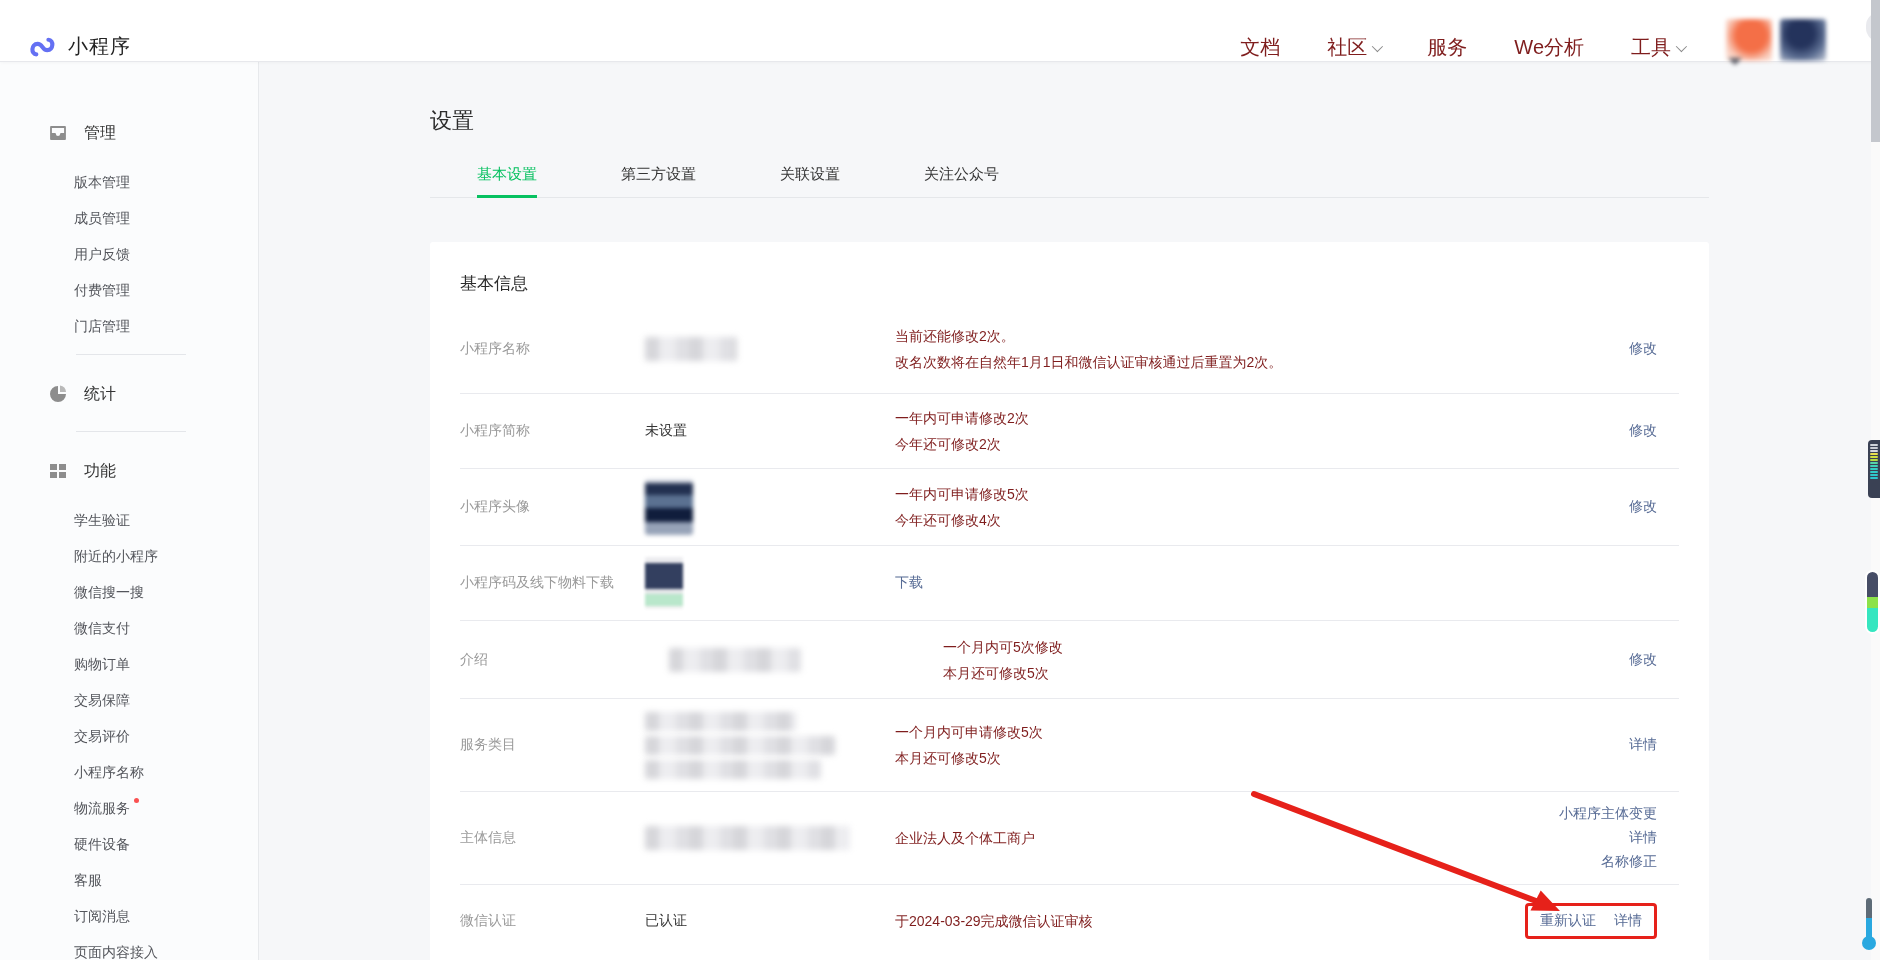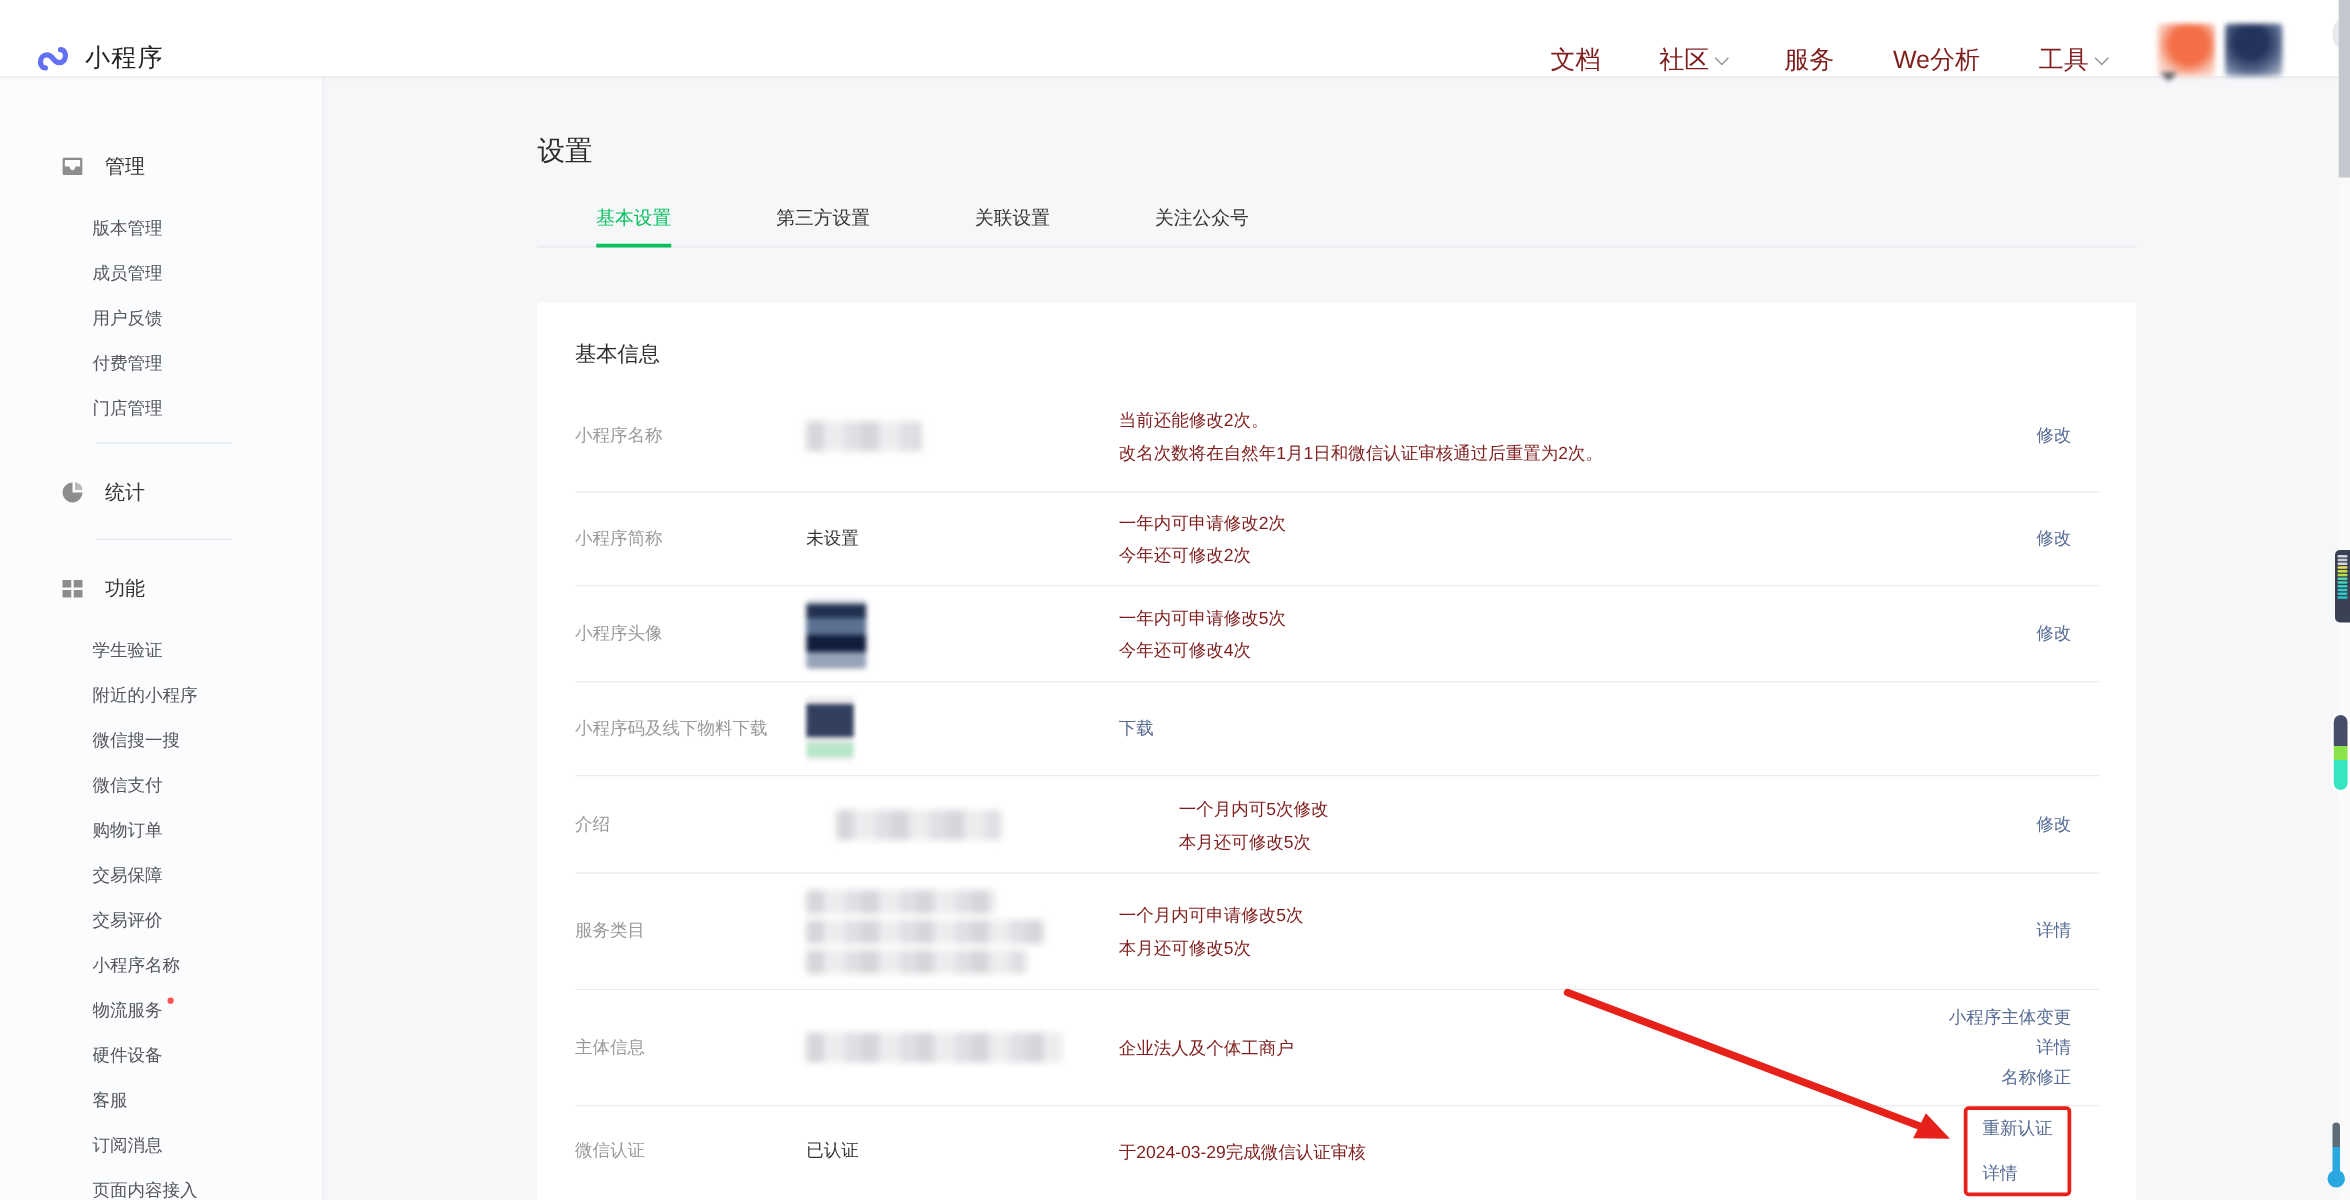--- a/index.html
+++ b/index.html
@@ -56,21 +56,21 @@
   .link { color:#576b95; cursor:pointer; white-space:nowrap; }
   
   .rd-line { height:24px; border-radius:2px; filter:blur(3px);
     background:repeating-linear-gradient(90deg,#d6d6da 0 14px,#ededf0 14px 31px,#e0e0e4 31px 44px); }
   .rd-multi { display:flex; flex-direction:column; gap:5px; }
   .rd-multi .rd-line { height:19px; }
   .rd-avatar { width:48px; height:56px; border-radius:3px; filter:blur(2px);
     background:linear-gradient(180deg,#d9dde6 0 8%, #223050 8% 28%, #5b7191 28% 52%, #101d3c 52% 76%, #97a3b8 76% 100%); }
   .rd-qr { width:38px; height:52px; border-radius:2px; filter:blur(1.5px);
     background:linear-gradient(180deg,#ececef 0 12%, #333f5f 12% 62%, #e6e8ea 62% 72%, #b9e7cb 72% 94%, #f1f1f1 94%); }
-  .red-box { display:inline-flex; gap:18px; border:3px solid #e6211a; border-radius:4px; padding:6px 12px;flex-direction:column; }
+  .red-box { display:inline-flex; gap:18px; border:3px solid #e6211a; border-radius:4px; padding:6px 12px; }
   
   .annot { position:fixed; left:0; top:0; width:1880px; height:960px; z-index:20; pointer-events:none; }
   
   .scrolltrack { position:fixed; right:0; top:0; width:9px; height:960px; background:#fafafa; z-index:8; }
   .scrollthumb { position:fixed; right:0; top:0; width:9px; height:142px; background:#c4c7cd; z-index:10; cursor:pointer; }
   .widget-stripes { position:fixed; right:0; top:440px; width:12px; height:58px; background:#3a4154;
     border-radius:4px 0 0 4px; z-index:10; cursor:pointer; overflow:hidden; padding:4px 2px; }
   .widget-stripes .st { height:2px; margin-bottom:1px; border-radius:1px; }
   .widget-pill { position:fixed; right:2px; top:572px; width:11px; height:60px; border-radius:6px; z-index:10; cursor:pointer;
     background:linear-gradient(180deg,#464d66 0 42%, #8ce24a 42% 60%, #35e6c0 60% 100%); box-shadow:0 0 0 2px #fff; }

